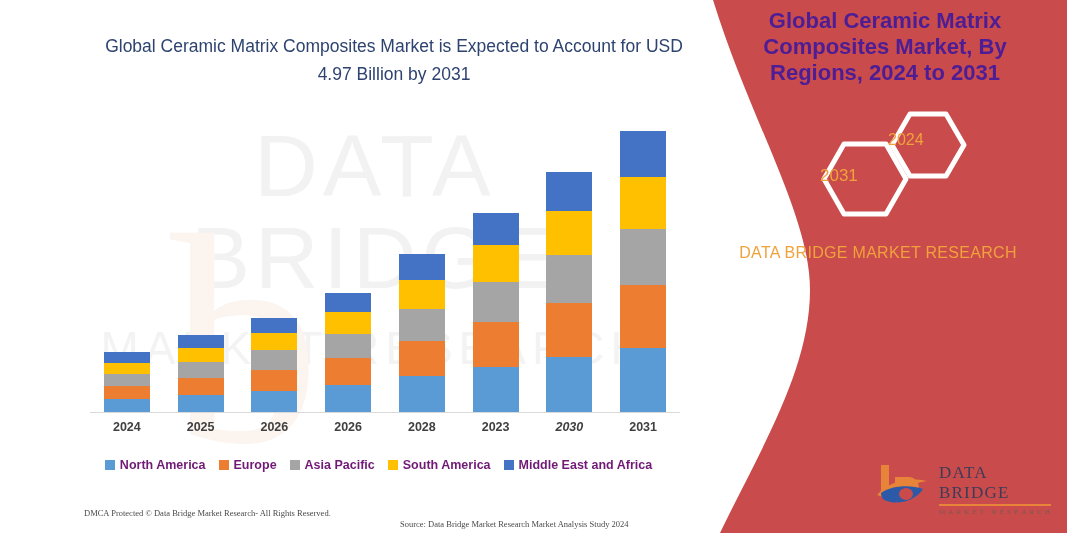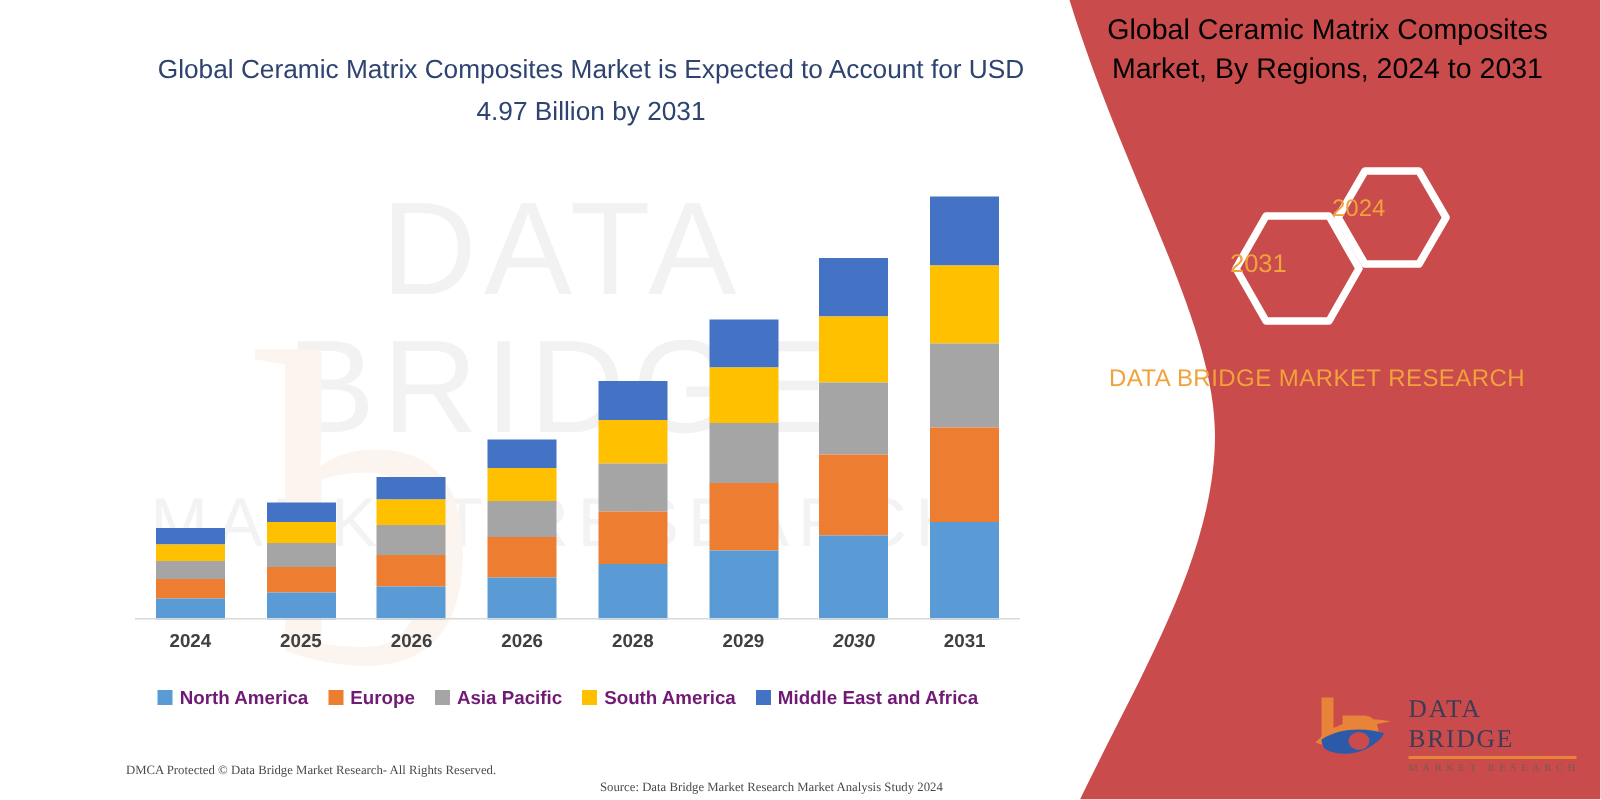--- a/index.html
+++ b/index.html
@@ -6,21 +6,21 @@
   body{width:1067px;height:533px;background:#ffffff;font-family:"Liberation Sans",sans-serif;overflow:hidden;position:relative;}
 
   #canvas{position:absolute;inset:0;width:1067px;height:533px;background:#fff;}
 
   
   #red-panel{position:absolute;top:0;left:690px;width:377px;height:533px;}
   #red-panel svg{position:absolute;top:0;left:0;}
   .panel-content{position:absolute;top:0;left:0;width:377px;height:533px;}
 
   #panel-title{position:absolute;top:8px;left:45px;width:300px;text-align:center;
-    color:#000000;font-size:19px;line-height:26px;font-weight:400;}
+    color:#4c1d95;font-size:22px;line-height:26px;font-weight:700;}
 
   
   .hex-wrap{position:absolute;}
   #hex-2031{top:140px;left:130px;}
   #hex-2024{top:110px;left:198px;}
   .hex-label{position:absolute;width:100%;text-align:center;color:#F0A23C;font-weight:400;}
   #hex-2031 .hex-label{top:26px;font-size:17px;}
   #hex-2024 .hex-label{top:21px;font-size:16px;}
 
   #panel-brand{position:absolute;top:238px;left:38px;width:300px;text-align:center;
@@ -138,21 +138,21 @@
         <div class="seg" style="background: rgb(91, 155, 213); height: 65.1672px;"></div>
       </div>
     </div>
   <div id="axis-line"></div>
   <div id="xlabels">
       <div class="xlab" style="left: -0.125px;">2024</div>
       <div class="xlab" style="left: 73.625px;">2025</div>
       <div class="xlab" style="left: 147.375px;">2026</div>
       <div class="xlab" style="left: 221.125px;">2026</div>
       <div class="xlab" style="left: 294.875px;">2028</div>
-      <div class="xlab" style="left: 368.625px;">2029</div>
+      <div class="xlab" style="left: 368.625px;">2023</div>
       <div class="xlab" style="left: 442.375px; font-style: italic;">2030</div>
       <div class="xlab" style="left: 516.125px;">2031</div>
     </div>
 
   <div id="legend">
       <div class="leg-item">
         <span class="leg-sw" style="background: rgb(91, 155, 213);"></span>
         <span class="leg-tx">North America</span>
       </div>
       <div class="leg-item">

